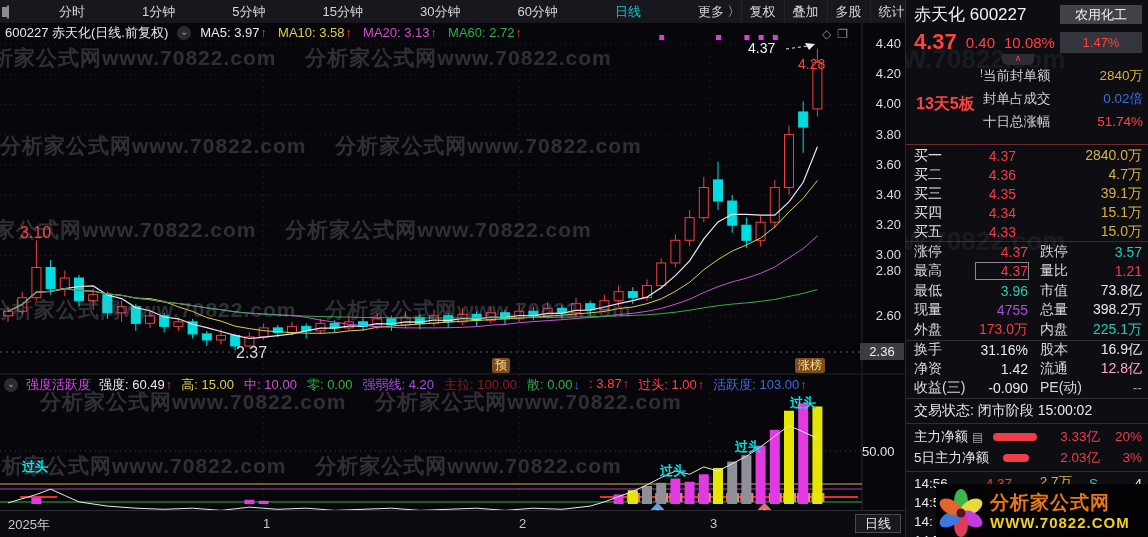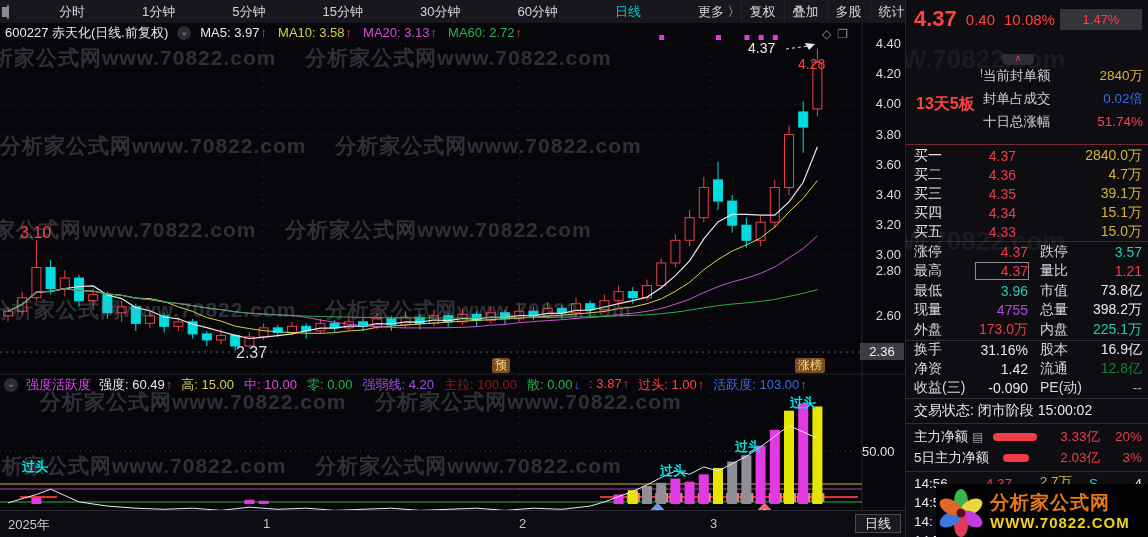--- a/index.html
+++ b/index.html
@@ -439,20 +439,24 @@
       </span>
     <span class="x-dash">--</span>
     <span class="x-period">日线</span>
   </div>
 
   <aside class="quote">
     <div class="qwm" style="left:-4px;top:44px;">W.70822.com</div>
     <div class="qwm" style="left:-4px;top:226px;">W.70822.com</div>
 
     <div class="qp-head">
+      <div class="qh-row1">
+        <span class="q-name">赤天化 600227</span>
+        <span class="chip chip-ind">农用化工</span>
+      </div>
       <div class="qh-row2">
         <span class="q-price">4.37</span>
         <span class="q-chg">0.40</span>
         <span class="q-pct">10.08%</span>
         <span class="chip chip-pct">1.47%</span>
       </div>
     </div>
 
     <div class="qp-seal">
       <div class="seal-pill">∧</div>
@@ -551,21 +555,21 @@
           <span class="sl">换手</span>
           <span class="sv1" style="color: rgb(232, 232, 238);">31.16%</span>
           <span class="sl2">股本</span>
           <span class="sv2" style="color: rgb(232, 232, 238);">16.9亿</span>
         </div>
 
         <div class="srow">
           <span class="sl">净资</span>
           <span class="sv1" style="color: rgb(232, 232, 238);">1.42</span>
           <span class="sl2">流通</span>
-          <span class="sv2" style="color: #15803d;">12.8亿</span>
+          <span class="sv2" style="color: #f9a8d4;">12.8亿</span>
         </div>
 
         <div class="srow">
           <span class="sl">收益(三)</span>
           <span class="sv1" style="color: rgb(232, 232, 238);">-0.090</span>
           <span class="sl2">PE(动)</span>
           <span class="sv2" style="color: rgb(154, 154, 162);">--</span>
         </div>
       </div>
 

